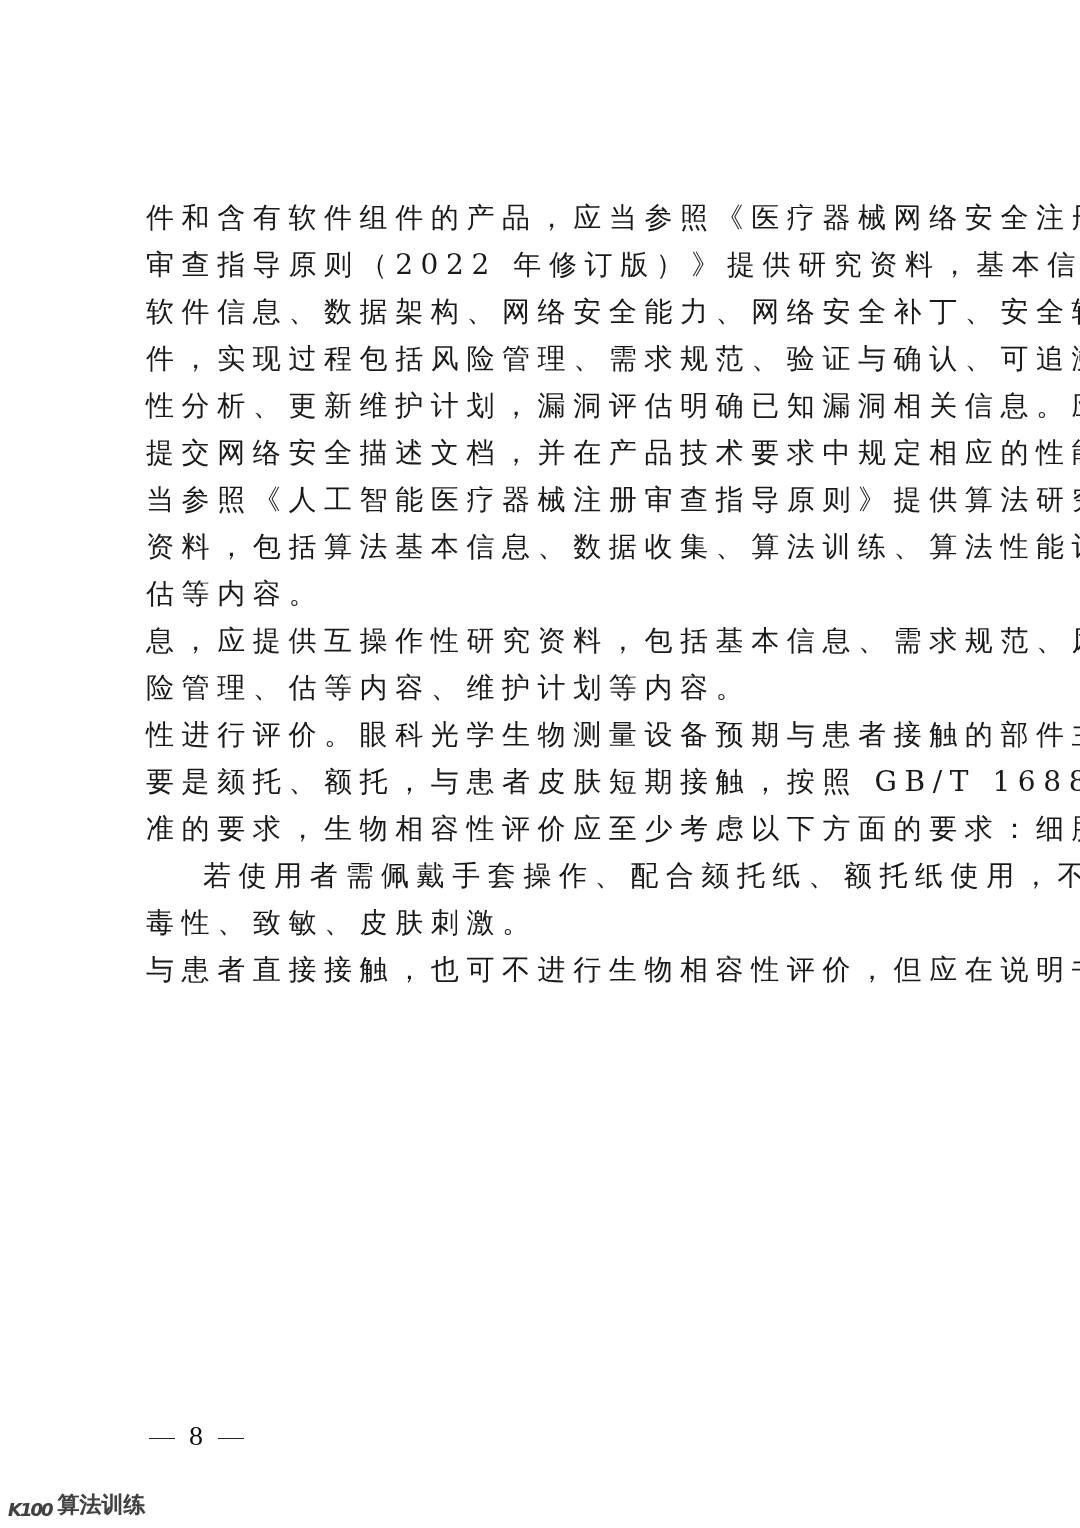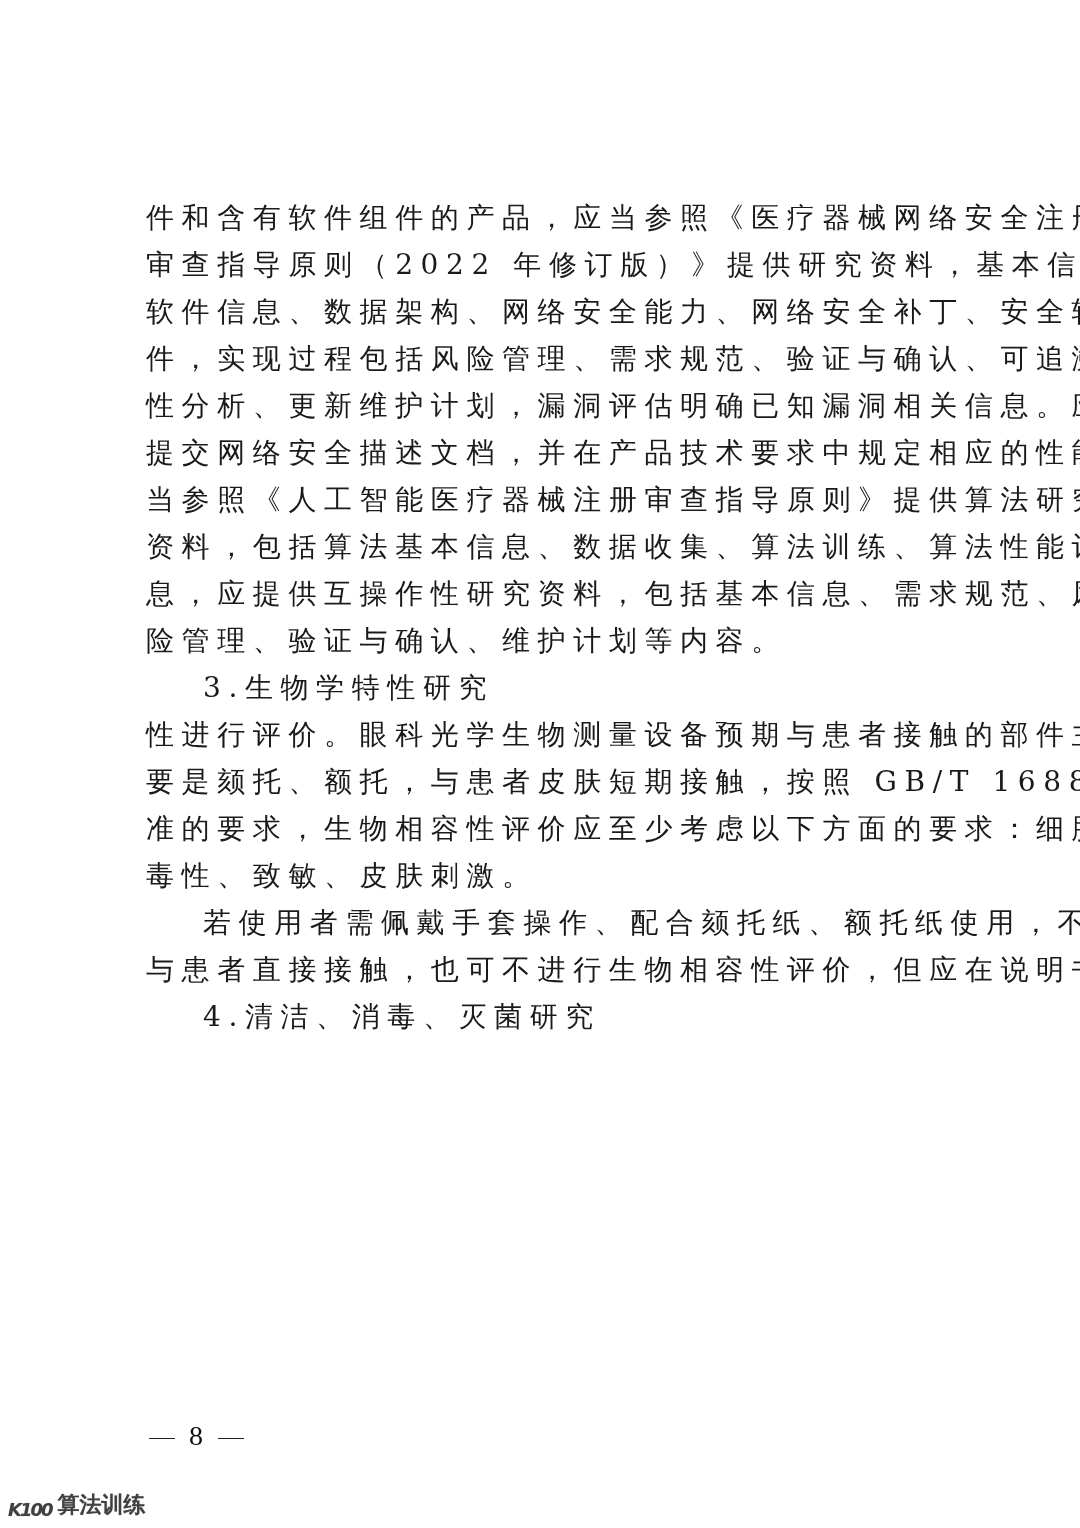--- a/index.html
+++ b/index.html
@@ -94,35 +94,34 @@
 
     <div class="line">件和含有软件组件的产品，应当参照《医疗器械网络安全注册</div>
     <div class="line">审查指导原则（2022 年修订版）》提供研究资料，基本信息包括</div>
     <div class="line">软件信息、数据架构、网络安全能力、网络安全补丁、安全软</div>
     <div class="line">件，实现过程包括风险管理、需求规范、验证与确认、可追溯</div>
     <div class="line">性分析、更新维护计划，漏洞评估明确已知漏洞相关信息。应</div>
     <div class="line">提交网络安全描述文档，并在产品技术要求中规定相应的性能</div>
 
     <div class="line">当参照《人工智能医疗器械注册审查指导原则》提供算法研究</div>
     <div class="line">资料，包括算法基本信息、数据收集、算法训练、算法性能评</div>
+    <div class="line last">估等内容。</div>
 
     <div class="line">息，应提供互操作性研究资料，包括基本信息、需求规范、风</div>
-    <div class="line last">险管理、验证与确认、维护计划等内容。</div>
+    <div class="line last">险管理、估等内容、维护计划等内容。</div>
 
-    <div class="line heading">3.生物学特性研究</div>
 
     <div class="line">性进行评价。眼科光学生物测量设备预期与患者接触的部件主</div>
     <div class="line">要是颏托、额托，与患者皮肤短期接触，按照 GB/T 16886.1 标</div>
     <div class="line">准的要求，生物相容性评价应至少考虑以下方面的要求：细胞</div>
+    <div class="line indent">若使用者需佩戴手套操作、配合颏托纸、额托纸使用，不</div>
+
     <div class="line last">毒性、致敏、皮肤刺激。</div>
-
-    <div class="line indent">若使用者需佩戴手套操作、配合颏托纸、额托纸使用，不</div>
     <div class="line">与患者直接接触，也可不进行生物相容性评价，但应在说明书</div>
 
-    <div class="line heading">4.清洁、消毒、灭菌研究</div>
   </div>
 
   <div class="page-number">
     <span class="dash"></span>
     <span>8</span>
     <span class="dash"></span>
   </div>
 
   <div class="watermark">
     <span class="logo">K100</span>

